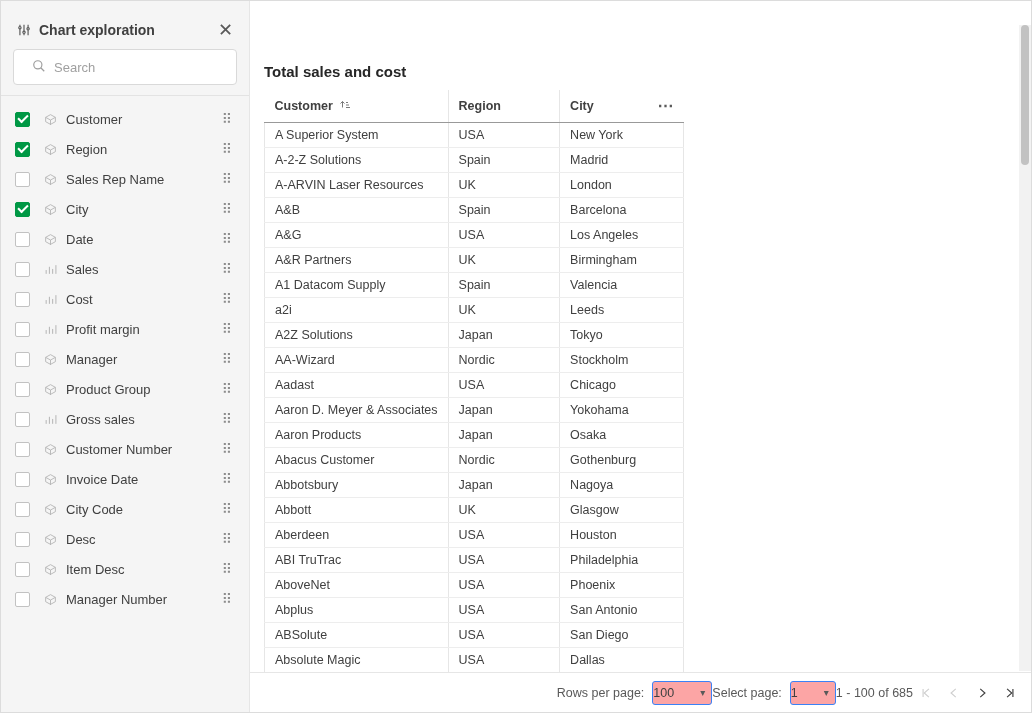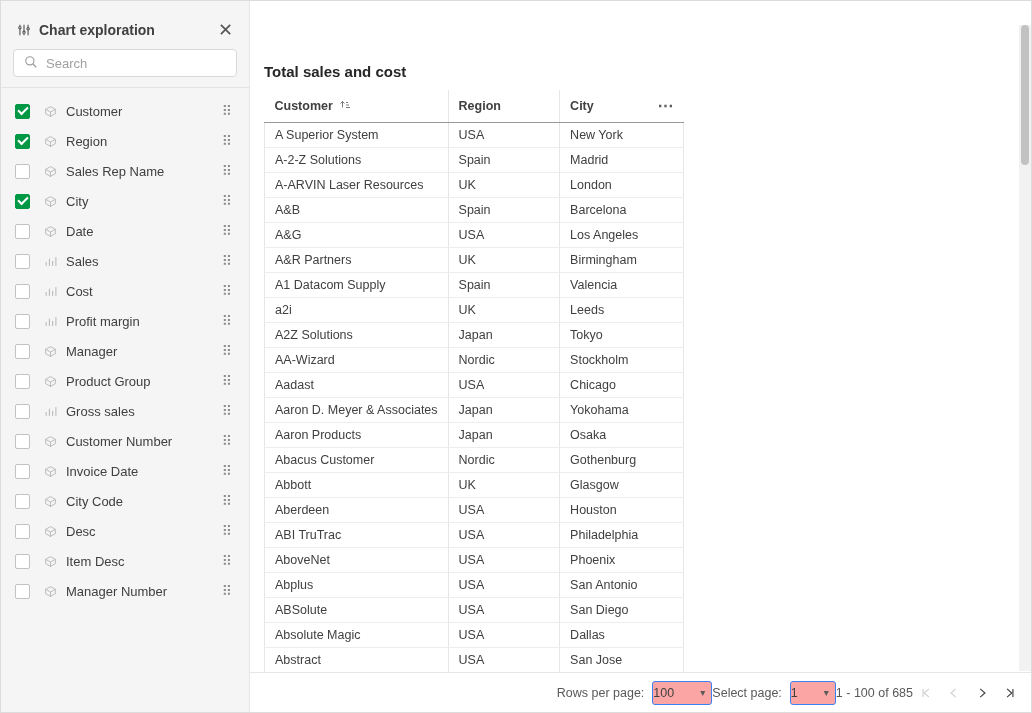--- a/index.html
+++ b/index.html
@@ -55,22 +55,22 @@
   }
   .search-wrap {
     padding: 0 2px 10px 2px;
   }
   .search-box {
     display: flex;
     align-items: center;
     background: #fff;
     border: 1px solid #d9d9d9;
     border-radius: 4px;
-    height: 28px;
-    padding: 0 10px;
+    height: 36px;
+    padding: 0 18px;
     color: #a0a0a0;
   }
   .search-box input {
     border: none;
     outline: none;
     font-size: 13px;
     flex: 1;
     margin-left: 8px;
     color: #404040;
   }
@@ -599,20 +599,25 @@
                 <td class="col-customer">Aaron Products</td>
                 <td class="col-region">Japan</td>
                 <td class="col-city">Osaka</td>
               </tr>
               <tr>
                 <td class="col-customer">Abacus Customer</td>
                 <td class="col-region">Nordic</td>
                 <td class="col-city">Gothenburg</td>
               </tr>
               <tr>
+                <td class="col-customer">Abbotsbury</td>
+                <td class="col-region">Japan</td>
+                <td class="col-city">Nagoya</td>
+              </tr>
+              <tr>
                 <td class="col-customer">Abbott</td>
                 <td class="col-region">UK</td>
                 <td class="col-city">Glasgow</td>
               </tr>
               <tr>
                 <td class="col-customer">Aberdeen</td>
                 <td class="col-region">USA</td>
                 <td class="col-city">Houston</td>
               </tr>
               <tr>

